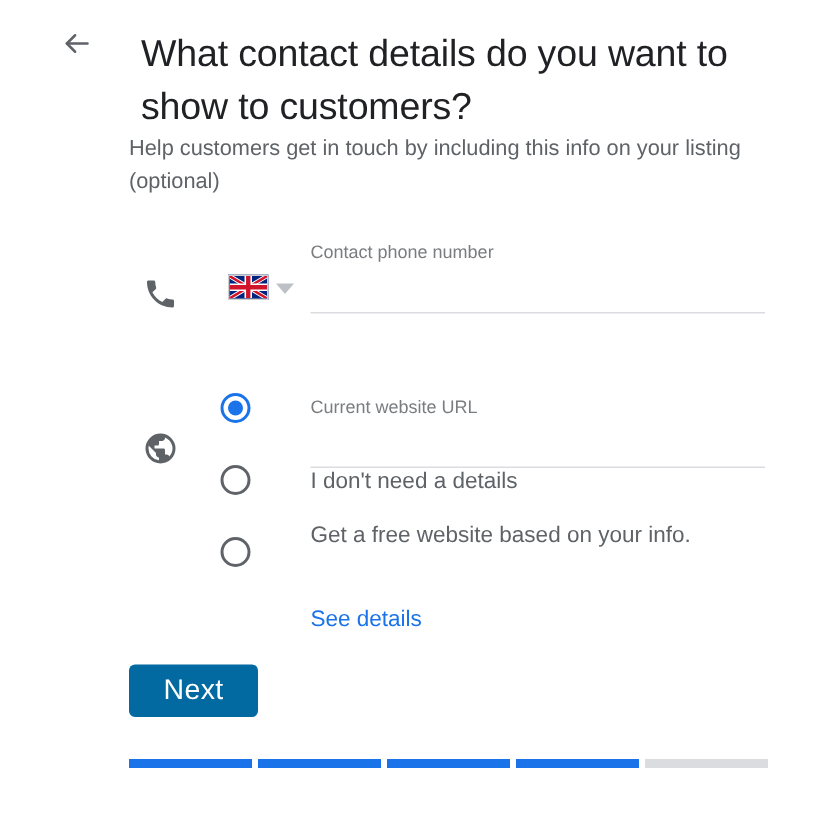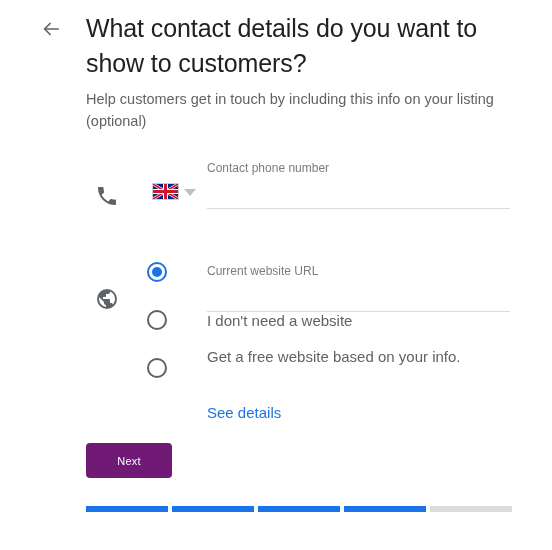--- a/index.html
+++ b/index.html
@@ -42,21 +42,21 @@
   .page-title {
     position: absolute;
     left: 86px;
     top: 11px;
     width: 410px;
     font-size: 25px;
     line-height: 35px;
     font-weight: 400;
     letter-spacing: -0.1px;
     color: #202124;
-    margin: 0;
+    margin: 8px;
   }
   .page-subtitle {
     position: absolute;
     left: 86px;
     top: 88px;
     width: 415px;
     font-size: 14.5px;
     line-height: 22px;
     color: #5f6368;
     margin: 0;
@@ -198,25 +198,25 @@
     cursor: pointer;
   }
 
   
   .next-btn {
     position: absolute;
     left: 86px;
     top: 443px;
     width: 86px;
     height: 35px;
-    background: #701a75;
+    background: #0369a1;
     color: #ffffff;
     border: none;
     border-radius: 4px;
-    font-size: 11px;
+    font-size: 19px;
     font-family: "Liberation Sans", sans-serif;
     cursor: pointer;
     letter-spacing: 0.2px;
   }
 
   
   .progress {
     position: absolute;
     left: 86px;
     top: 506px;
@@ -286,21 +286,21 @@
 
   <div class="field">
     <span class="field-label">Current website URL</span>
     <span class="field-underline"></span>
   </div>
 </div>
 
 <span class="radio radio-on radio-site"></span>
 
 <span class="radio radio-off radio-nosite"></span>
-<span class="radio-label label-nosite">I don't need a website</span>
+<span class="radio-label label-nosite">I don't need a details</span>
 
 <span class="radio radio-off radio-free"></span>
 <span class="radio-label label-free">Get a free website based on your info.</span>
 
 <a class="see-details">See details</a>
 
 <button class="next-btn">Next</button>
 
 <div class="progress">
   <span class="seg done"></span>

